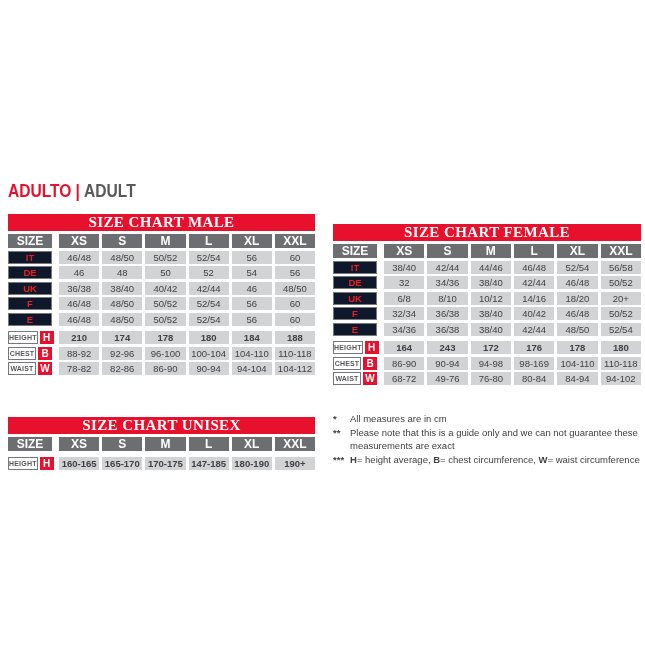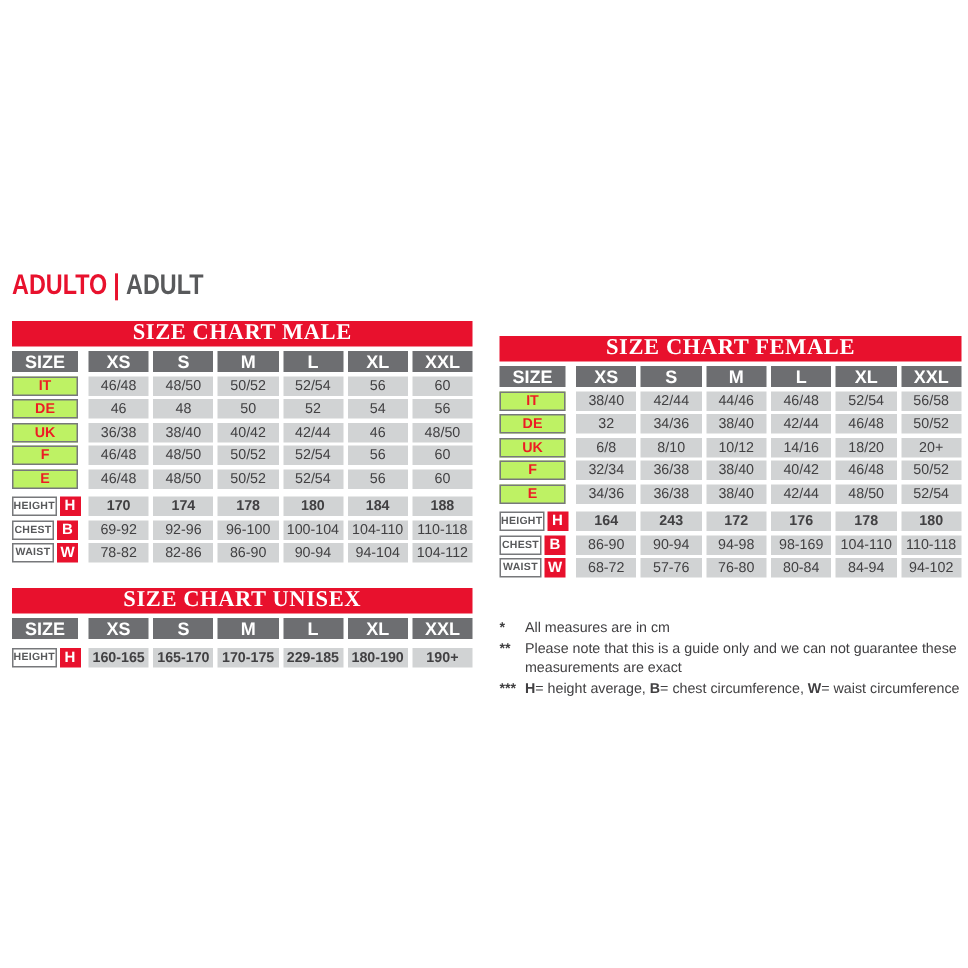--- a/index.html
+++ b/index.html
@@ -20,21 +20,21 @@
   .trow{display:flex;column-gap:3px;margin-top:2.5px;height:13px;}
   .trow.header{margin-top:3px;height:14px;}
   .trow.first-measure{margin-top:5.5px;}
   .labelcol{width:44px;margin-right:4px;flex:none;display:flex;align-items:stretch;}
   .hcell{background:var(--dark);color:#fff;font-weight:bold;font-size:12px;flex:1;
          display:flex;align-items:center;justify-content:center;}
   .labelcol .hcell{width:100%;}
   .dcell{background:var(--cell);color:var(--text);font-size:9.5px;flex:1;
          display:flex;align-items:center;justify-content:center;white-space:nowrap;}
   .dcell.bold{font-weight:bold;}
-  .country{background:#bef264;border:1px solid var(--boxborder);color:var(--label-red);
+  .country{background:#0f172a;border:1px solid var(--boxborder);color:var(--label-red);
            font-weight:bold;font-size:9.5px;width:100%;box-sizing:border-box;
            display:flex;align-items:center;justify-content:center;}
   .mlabel{flex:1;background:#fff;border:1px solid var(--boxborder);color:var(--titlegray);
           font-weight:bold;font-size:7px;letter-spacing:.2px;box-sizing:border-box;
           display:flex;align-items:center;justify-content:center;margin-right:2px;}
   .mletter{width:14px;flex:none;background:var(--red);color:#fff;font-weight:bold;
            font-size:10px;display:flex;align-items:center;justify-content:center;}
   .footnotes{position:absolute;left:333px;top:412px;width:312px;font-size:9.5px;
              color:var(--text);}
   .fnrow{display:flex;line-height:13.5px;}
@@ -116,33 +116,33 @@
           <div class="dcell">50/52</div>
           <div class="dcell">52/54</div>
           <div class="dcell">56</div>
           <div class="dcell">60</div>
         </div>
         <div class="trow first-measure">
           <div class="labelcol">
             <div class="mlabel">HEIGHT</div>
             <div class="mletter">H</div>
           </div>
-          <div class="dcell bold">170</div>
+          <div class="dcell bold">210</div>
           <div class="dcell bold">174</div>
           <div class="dcell bold">178</div>
           <div class="dcell bold">180</div>
           <div class="dcell bold">184</div>
           <div class="dcell bold">188</div>
         </div>
         <div class="trow">
           <div class="labelcol">
             <div class="mlabel">CHEST</div>
             <div class="mletter">B</div>
           </div>
-          <div class="dcell">69-92</div>
+          <div class="dcell">88-92</div>
           <div class="dcell">92-96</div>
           <div class="dcell">96-100</div>
           <div class="dcell">100-104</div>
           <div class="dcell">104-110</div>
           <div class="dcell">110-118</div>
         </div>
         <div class="trow">
           <div class="labelcol">
             <div class="mlabel">WAIST</div>
             <div class="mletter">W</div>
@@ -249,30 +249,30 @@
           <div class="dcell">98-169</div>
           <div class="dcell">104-110</div>
           <div class="dcell">110-118</div>
         </div>
         <div class="trow">
           <div class="labelcol">
             <div class="mlabel">WAIST</div>
             <div class="mletter">W</div>
           </div>
           <div class="dcell">68-72</div>
-          <div class="dcell">57-76</div>
+          <div class="dcell">49-76</div>
           <div class="dcell">76-80</div>
           <div class="dcell">80-84</div>
           <div class="dcell">84-94</div>
           <div class="dcell">94-102</div>
         </div>
       </div>
   </section>
 
-  <section class="sizetable" id="table-unisex" style="left:8px;top:392px;width:307px;">
+  <section class="sizetable" id="table-unisex" style="left:8px;top:417px;width:307px;">
     <div class="band">SIZE CHART UNISEX</div>
     <div class="rows">
         <div class="trow header">
           <div class="labelcol">
             <div class="hcell">SIZE</div>
           </div>
           <div class="hcell">XS</div>
           <div class="hcell">S</div>
           <div class="hcell">M</div>
           <div class="hcell">L</div>
@@ -280,21 +280,21 @@
           <div class="hcell">XXL</div>
         </div>
         <div class="trow first-measure">
           <div class="labelcol">
             <div class="mlabel">HEIGHT</div>
             <div class="mletter">H</div>
           </div>
           <div class="dcell bold">160-165</div>
           <div class="dcell bold">165-170</div>
           <div class="dcell bold">170-175</div>
-          <div class="dcell bold">229-185</div>
+          <div class="dcell bold">147-185</div>
           <div class="dcell bold">180-190</div>
           <div class="dcell bold">190+</div>
         </div>
       </div>
   </section>
 
   <div class="footnotes" id="footnotes">
       <div class="fnrow">
         <div class="fnmark">*</div>
         <div class="fntext"><span>All measures are in cm</span></div>

